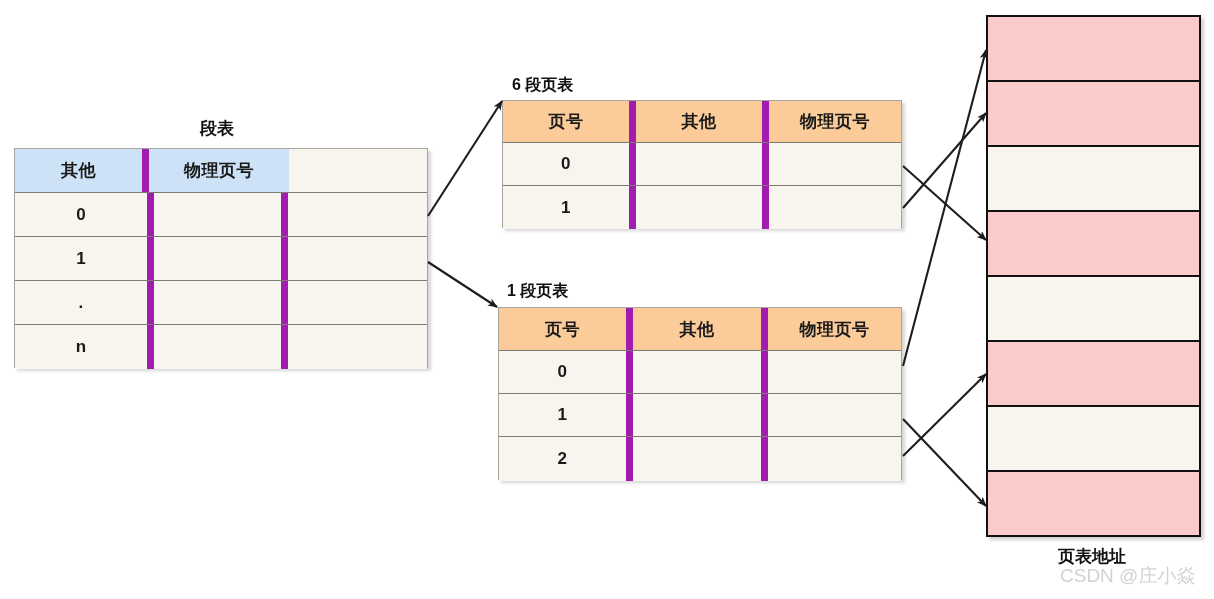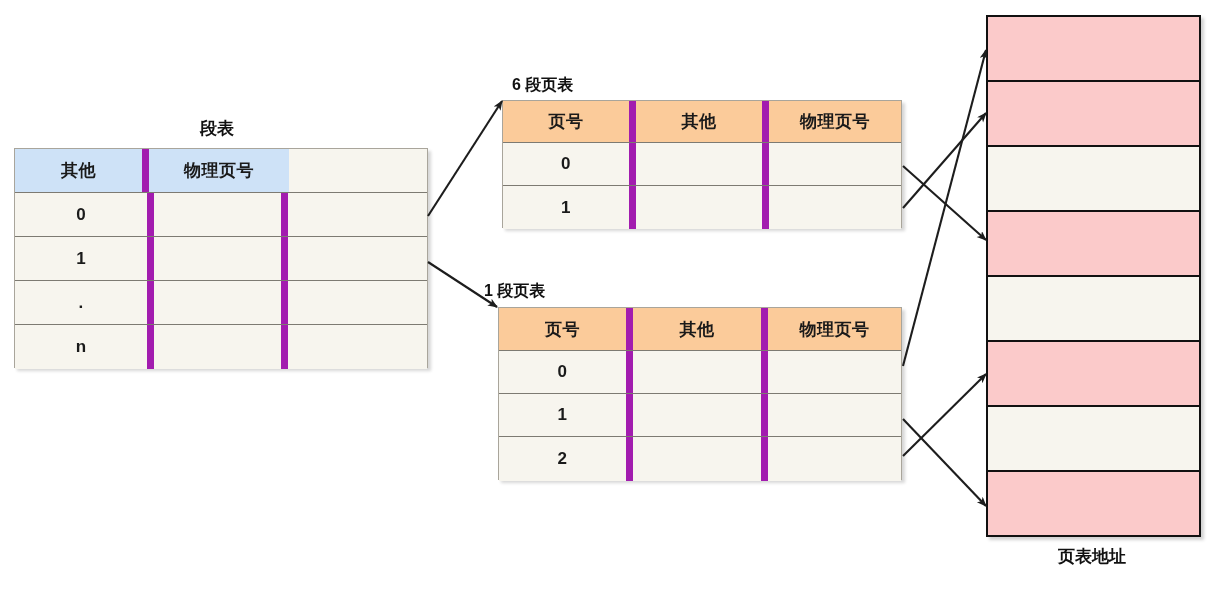--- a/index.html
+++ b/index.html
@@ -143,21 +143,21 @@
       <div class="cell" style="width:133px;"></div>
       <div class="cell" style="width:132px;"></div>
     </div>
     <div class="row body" style="height:43px;">
       <div class="cell" style="width:133px;">1</div>
       <div class="cell" style="width:133px;"></div>
       <div class="cell" style="width:132px;"></div>
     </div>
   </div>
 
-  <div class="sub-title" style="left:484px; top:281px;">1 段页表</div>
+  <div class="sub-title" style="left:507px; top:281px;">1 段页表</div>
 
   <div class="tbl" id="page-table-1" style="left:498px; top:307px; width:404px; height:173px;">
     <div class="row hdr orange" style="height:43px;">
       <div class="cell" style="width:134px;">页号</div>
       <div class="cell" style="width:135px;">其他</div>
       <div class="cell" style="width:133px;">物理页号</div>
     </div>
     <div class="row body" style="height:43px;">
       <div class="cell" style="width:134px;">0</div>
       <div class="cell" style="width:135px;"></div>
@@ -181,20 +181,21 @@
     <div class="mrow" style="height: 65px; background: rgb(247, 245, 238);"></div>
     <div class="mrow" style="height: 65px; background: rgb(251, 202, 202);"></div>
     <div class="mrow" style="height: 65px; background: rgb(247, 245, 238);"></div>
     <div class="mrow" style="height: 65px; background: rgb(251, 202, 202);"></div>
     <div class="mrow" style="height: 65px; background: rgb(247, 245, 238);"></div>
     <div class="mrow" style="height: 63px; background: rgb(251, 202, 202);"></div>
   </div>
 
   <div class="title" style="left:1058px; top:545px;">页表地址</div>
 
+  <div id="watermark" style="left:1060px; top:563px;">CSDN @庄小焱</div>
 
   <svg id="arrows" viewBox="0 0 1214 599">
     <defs>
       <marker id="ah" markerWidth="11" markerHeight="11" refX="9" refY="4" orient="auto" markerUnits="userSpaceOnUse">
         <path d="M0,0 L10,4 L0,8 L2.6,4 Z" fill="#1d1d1d"></path>
       </marker>
     </defs>
     <g id="arrow-group" stroke="#1d1d1d" stroke-width="2.1" fill="none" marker-end="url(#ah)">
         <line x1="428" y1="216" x2="502" y2="101"></line>
         <line x1="428" y1="262" x2="497" y2="307"></line>

